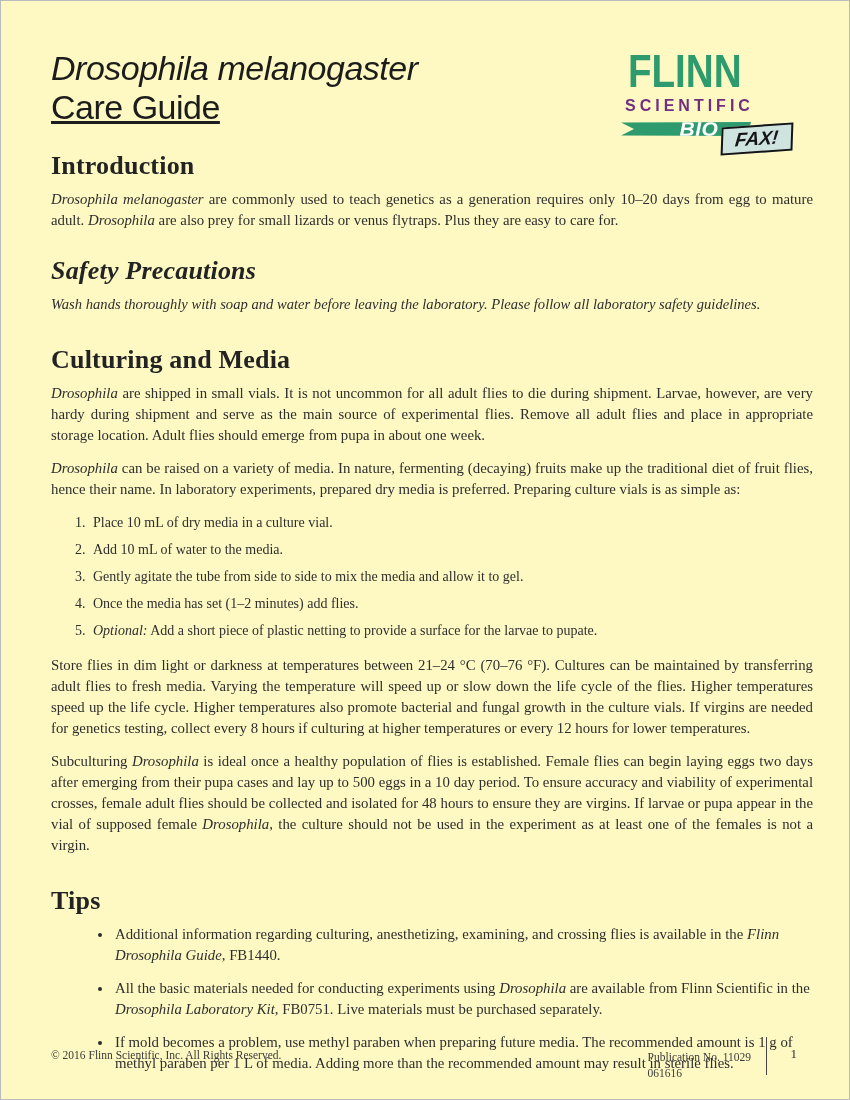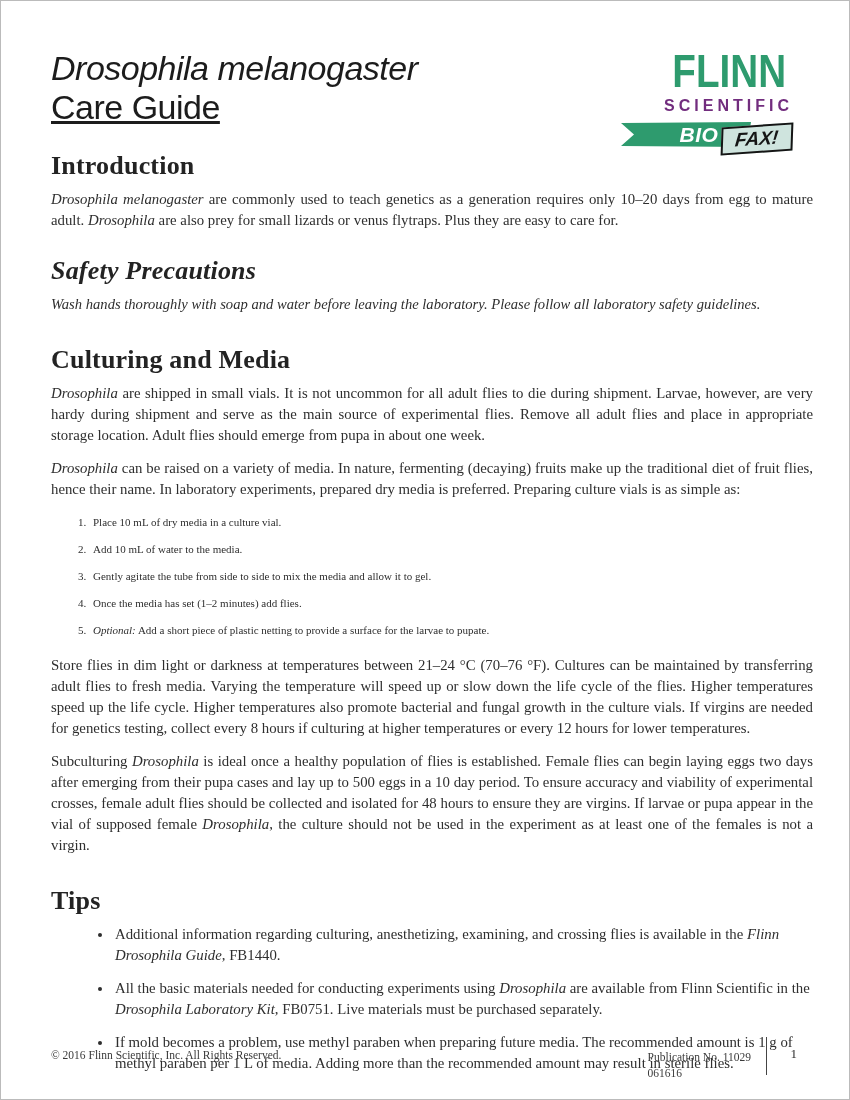--- a/index.html
+++ b/index.html
@@ -1,20 +1,20 @@
 <!DOCTYPE html>
 <html><head>
 <meta charset="utf-8">
 <style>
   html,body{margin:0;padding:0;background:#e8e8e8;}
   .page{
     position:relative;
     width:850px;height:1100px;
     margin:0 auto;
-    background:#ffffff;
+    background:#fef9c3;
     border:1px solid #bbb;
     box-sizing:border-box;
     font-family:"Liberation Serif", serif;
     color:#2e2e2e;
     overflow:hidden;
   }
   .content{position:absolute;left:50px;top:48px;width:762px;}
   
   .titles{width:560px;}
   .t1{
@@ -22,35 +22,35 @@
     font-style:italic;font-weight:500;
     font-size:34px;line-height:38px;margin:0;color:#1c1c1c;
     letter-spacing:-0.5px;
   }
   .t2{
     font-family:"Liberation Sans", sans-serif;
     font-weight:500;font-size:34px;line-height:40px;margin:0;color:#1c1c1c;
     letter-spacing:-0.5px;
     text-decoration:underline;
   }
-  .logo{position:absolute;top:0px;right:20px;width:172px;text-align:right;}
+  .logo{position:absolute;top:0px;right:20px;width:172px;text-align:left;}
   .brand{
     font-family:"Liberation Sans", sans-serif;
     font-weight:700;font-size:42px;line-height:40px;
     transform:scaleY(1.12) scaleX(0.92);transform-origin:center top;
     letter-spacing:0px;
   }
   .sub{
     font-family:"Liberation Sans", sans-serif;
     font-weight:700;font-size:16px;line-height:18px;
     letter-spacing:4px;margin-top:8px;text-indent:4px;
   }
   .banner{position:relative;height:40px;margin-top:4px;}
   .ribbon{
-    position:absolute;left:0px;top:3px;width:130px;height:25px;
+    position:absolute;left:0px;top:3px;width:130px;height:14px;
     clip-path:polygon(0% 4%, 100% 0%, 97% 100%, 0% 96%, 10% 50%);
     display:flex;align-items:center;justify-content:center;
   }
   .ribbon span{
     font-family:"Liberation Sans", sans-serif;
     font-style:italic;font-weight:700;font-size:21px;color:#ffffff;
     margin-left:26px;letter-spacing:0.5px;
   }
   .fax{
     position:absolute;right:0px;top:6px;width:72px;height:28px;
@@ -74,21 +74,21 @@
   p{
     font-size:14.8px;line-height:21px;margin:0 0 12px 0;
     text-align:justify;
   }
   .it{font-style:italic;}
   p.allitalic{font-style:italic;font-size:14.6px;}
   ol.steps{
     margin:2px 0 14px 0;padding:0 0 0 38px;
   }
   ol.steps li{
-    font-size:11px;line-height:21px;margin-bottom:6px;
+    font-size:14px;line-height:21px;margin-bottom:6px;
     padding-left:4px;
     font-family:Liberation Serif, serif;
   }
   ul.tips{
     margin:6px 0 14px 0;padding:0 0 0 62px;list-style:disc;
   }
   ul.tips li{
     font-size:14.8px;line-height:21px;margin-bottom:12px;
     padding-left:2px;
   }

